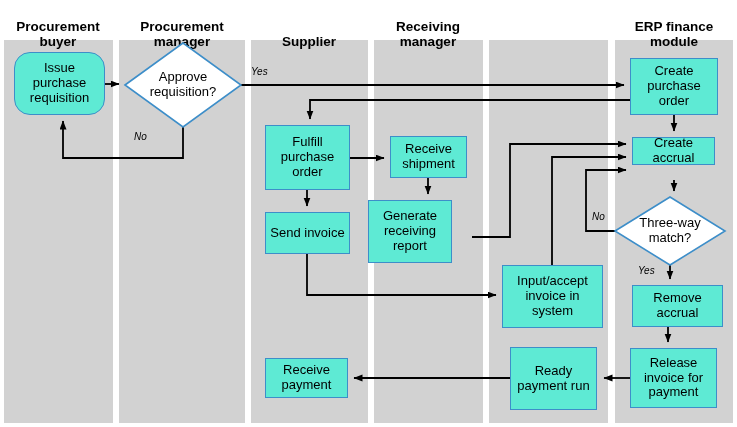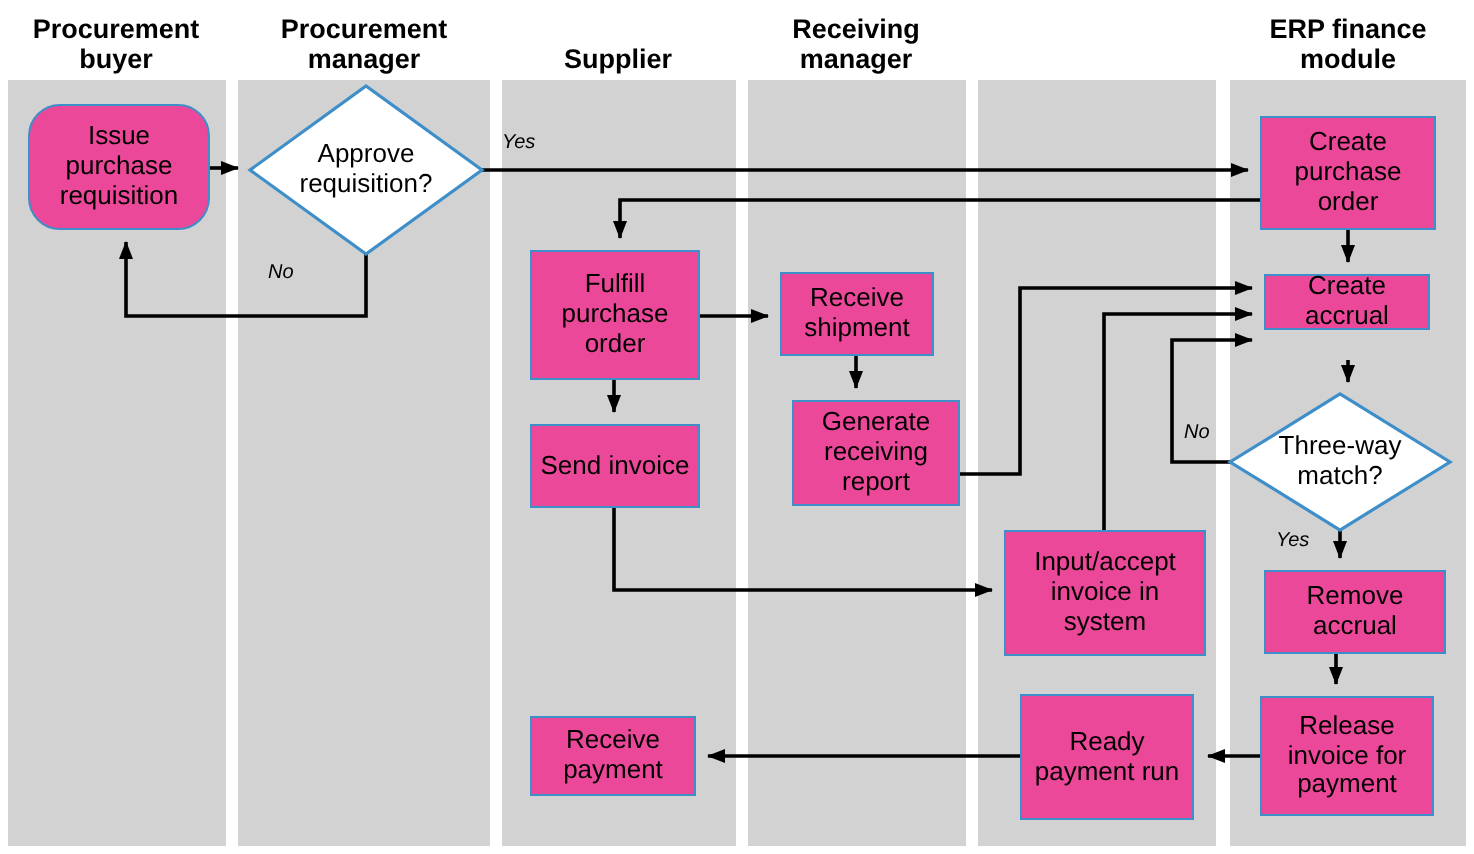--- a/index.html
+++ b/index.html
@@ -9,27 +9,27 @@
     font-family:"Liberation Sans", sans-serif;
     color:#000;
     overflow:hidden;
     background:#ffffff;
   }
   .lane{
     position:absolute;top:40px;height:383px;
     background:#d2d2d2;
   }
   .lane-header{
-    position:absolute;top:0;height:37px;
+    position:absolute;top:12px;height:37px;
     display:flex;align-items:flex-end;justify-content:center;
     text-align:center;font-weight:bold;font-size:13.5px;line-height:1.12;
   }
   .node{
     position:absolute;
-    background:#ec4899;
+    background:#5eead4;
     border:1.6px solid #3d8ec9;
     display:flex;align-items:center;justify-content:center;
     text-align:center;font-size:13px;line-height:1.15;
     box-sizing:border-box;
     padding:1px 2px;
   }
   .terminator{border-radius:16px;}
   .diamond-label{
     position:absolute;
     display:flex;align-items:center;justify-content:center;
@@ -93,21 +93,21 @@
   <div class="node terminator" style="left:14px;top:52px;width:91px;height:63px;">Issue purchase requisition</div>
 
   <div class="diamond-label" style="left:133px;top:70px;width:100px;height:30px;">Approve requisition?</div>
 
   <div class="node" style="left:630px;top:58px;width:88px;height:57px;">Create purchase order</div>
 
   <div class="node" style="left:390px;top:136px;width:77px;height:42px;">Receive shipment</div>
 
   <div class="node" style="left:265px;top:125px;width:85px;height:65px;">Fulfill purchase order</div>
 
-  <div class="node" style="left:396px;top:200px;width:84px;height:53px;">Generate receiving report</div>
+  <div class="node" style="left:368px;top:200px;width:84px;height:63px;">Generate receiving report</div>
 
   <div class="node" style="left:265px;top:212px;width:85px;height:42px;">Send invoice</div>
 
   <div class="node" style="left:632px;top:137px;width:83px;height:28px;">Create accrual</div>
 
   <div class="diamond-label" style="left:620px;top:217px;width:100px;height:28px;">Three-way match?</div>
 
   <div class="node" style="left:502px;top:265px;width:101px;height:63px;">Input/accept invoice in system</div>
 
   <div class="node" style="left:632px;top:285px;width:91px;height:42px;">Remove accrual</div>

